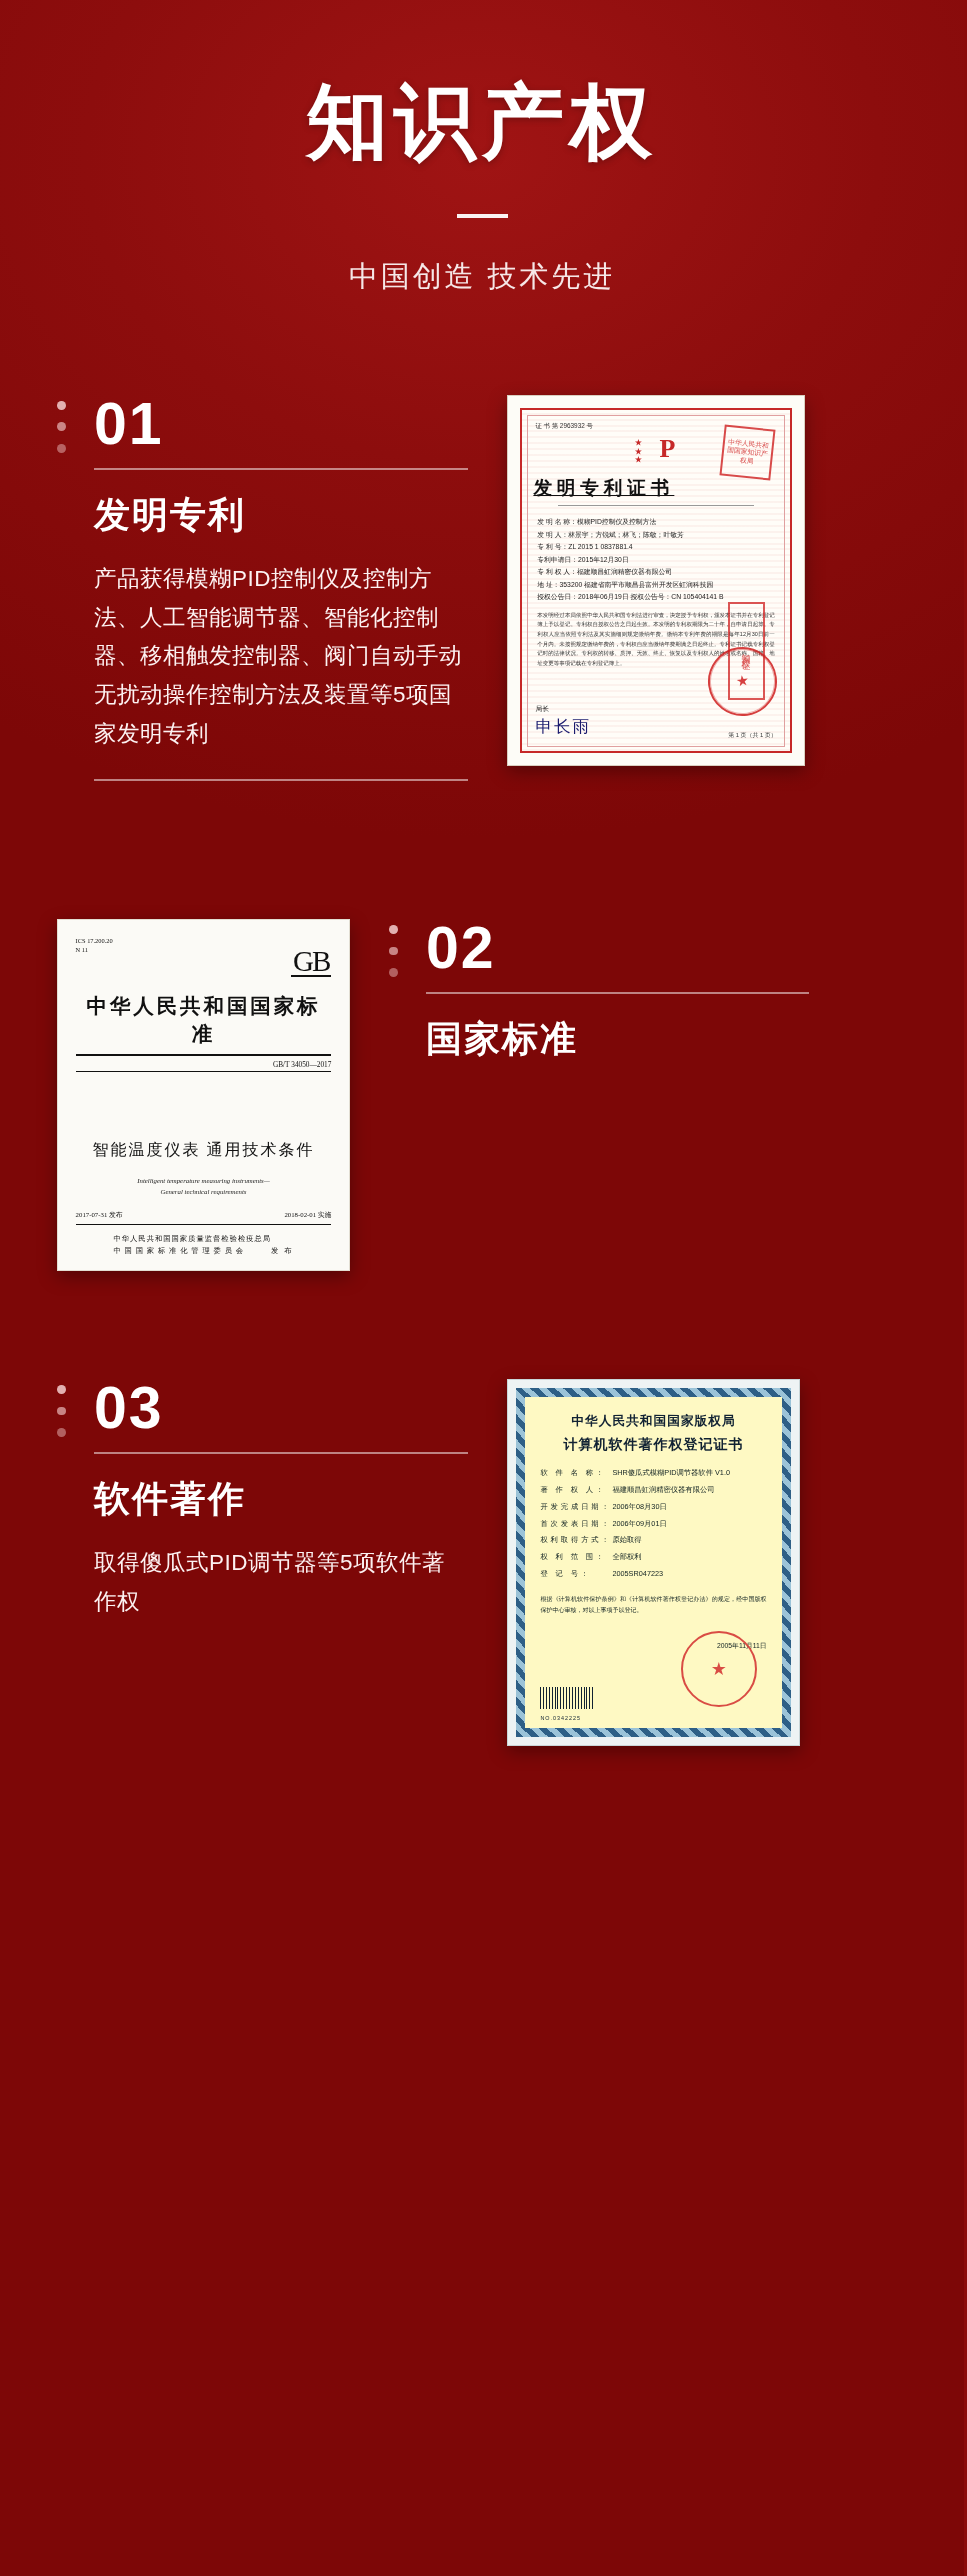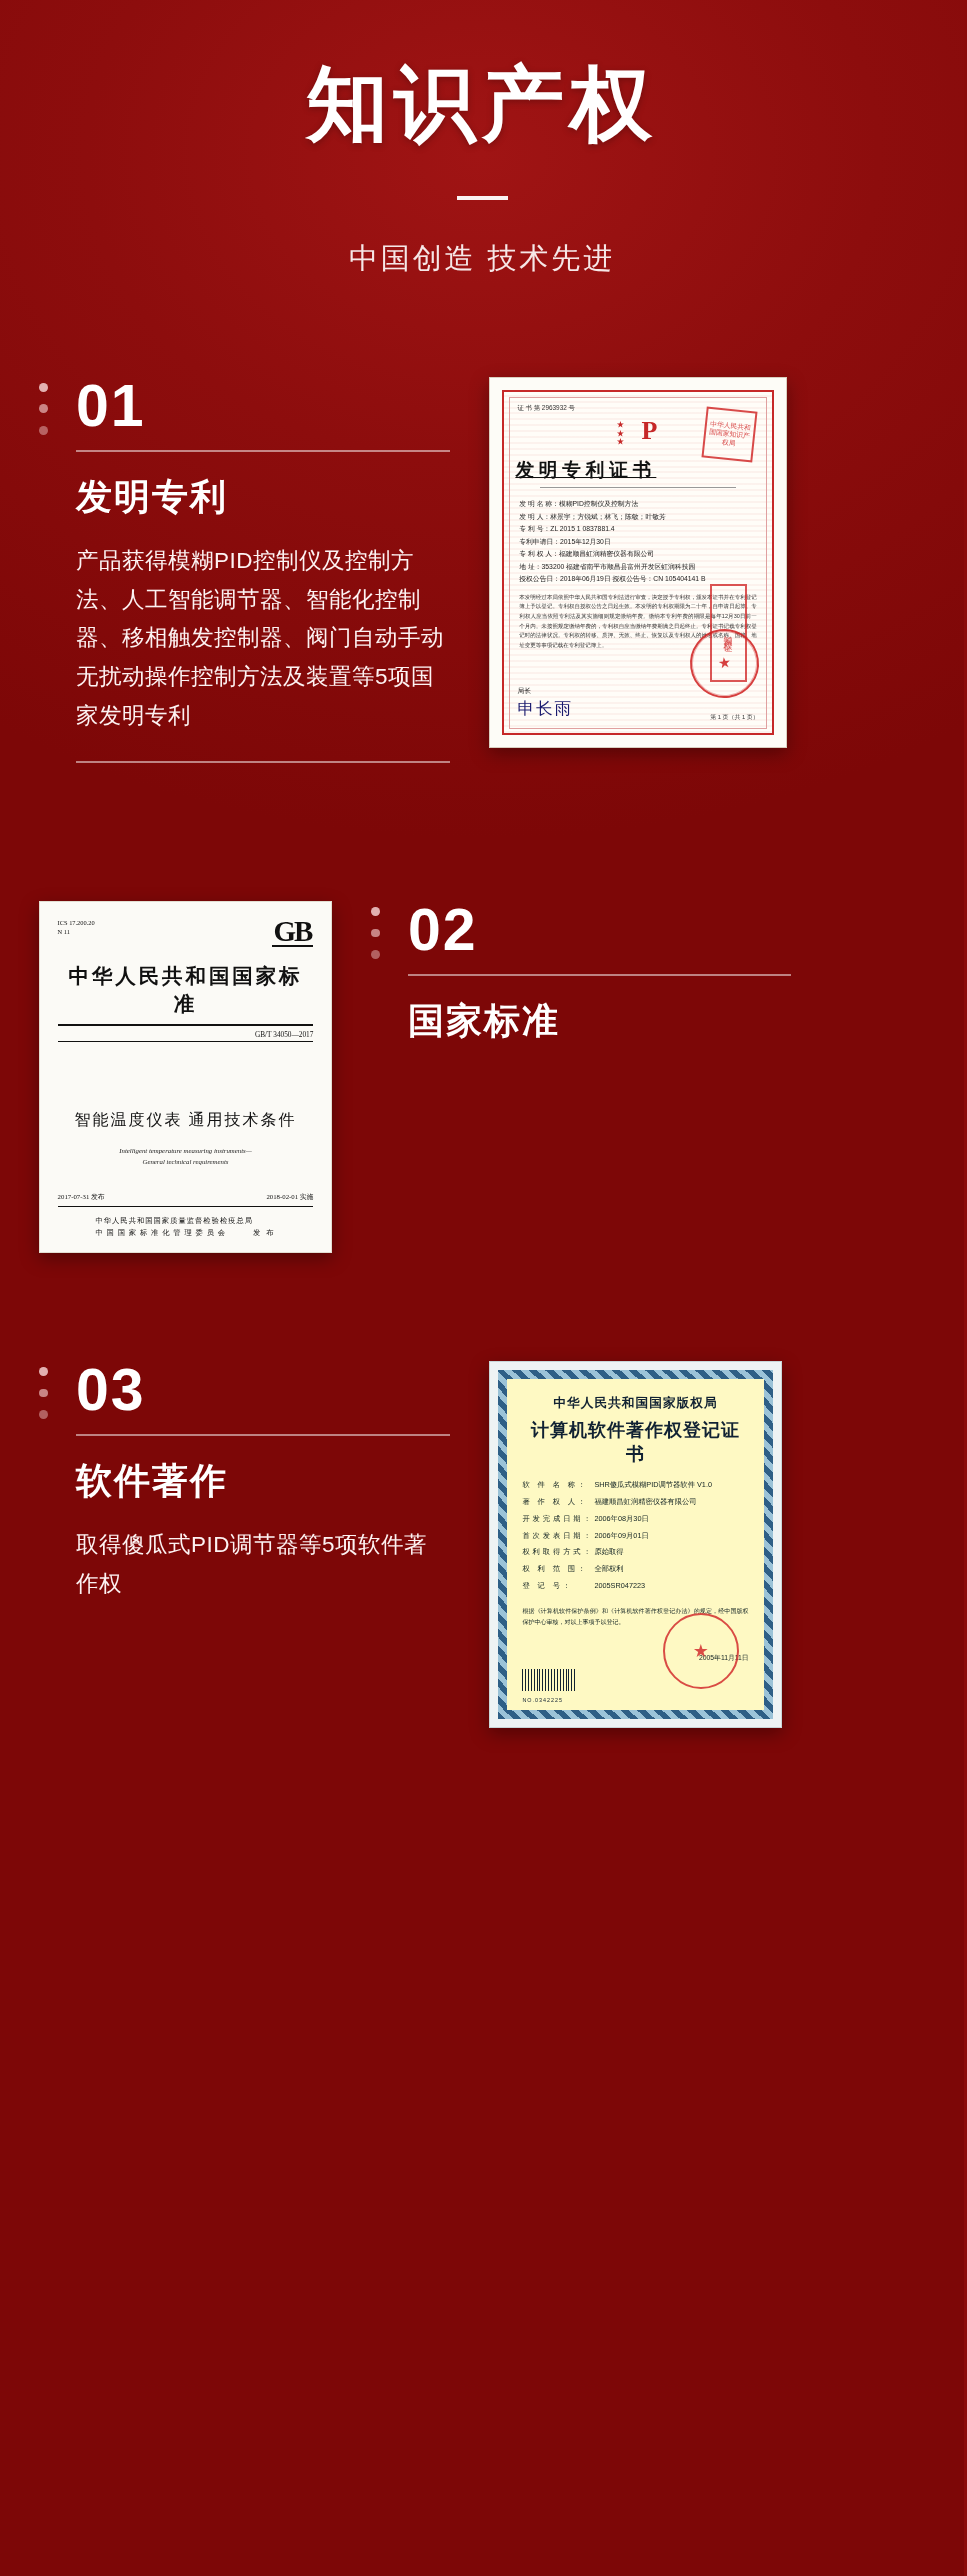--- a/index.html
+++ b/index.html
@@ -16,21 +16,21 @@
     overflow: hidden;
   }
   .page {
     width: 964px;
     min-height: 2576px;
     position: relative;
     background:
       radial-gradient(ellipse 880px 684px at 50% 6%, #a01414 0%, #8d0d0d 45%, #7d0707 100%),
       linear-gradient(180deg, #8f0f0f 0%, #890b0b 40%, #7e0808 100%);
     box-sizing: border-box;
-    padding: 0;
+    padding: 18px;
   }
 
   
   .header {
     text-align: center;
     padding-top: 59px;
   }
   .header .title {
     font-size: 82px;
     font-weight: bold;
@@ -293,25 +293,26 @@
   }
   .c2-top {
     display: flex;
     justify-content: space-between;
     align-items: flex-start;
     font-size: 6.4px;
     line-height: 1.5;
   }
   .c2-gb {
     font-size: 29px;
-    font-weight: bold;
+    font-weight: normal;
     letter-spacing: -2px;
     line-height: .9;
     border-bottom: 2.9px solid #111;
     padding: 0 2px 1px 2px;
+    margin-top: 12px;
   }
   .c2-title {
     text-align: center;
     font-size: 20.5px;
     letter-spacing: 2.9px;
     margin: 15.6px 0 5.9px 0;
     font-weight: bold;
   }
   .c2-rule {
     height: 2px;
@@ -385,21 +386,21 @@
     font-family: "Liberation Serif", serif;
     font-size: 12.7px;
     letter-spacing: 1px;
     color: #123;
     margin: 2px 0 5.9px 0;
     font-weight: bold;
   }
   .c3-head2 {
     text-align: center;
     font-family: "Liberation Serif", serif;
-    font-size: 18px;
+    font-size: 14px;
     letter-spacing: 1px;
     color: #123;
     margin: 0 0 11.7px 0;
     font-weight: bold;
   }
   .c3-rows {
     font-size: 7.3px;
     line-height: 2.3;
     color: #122;
   }

